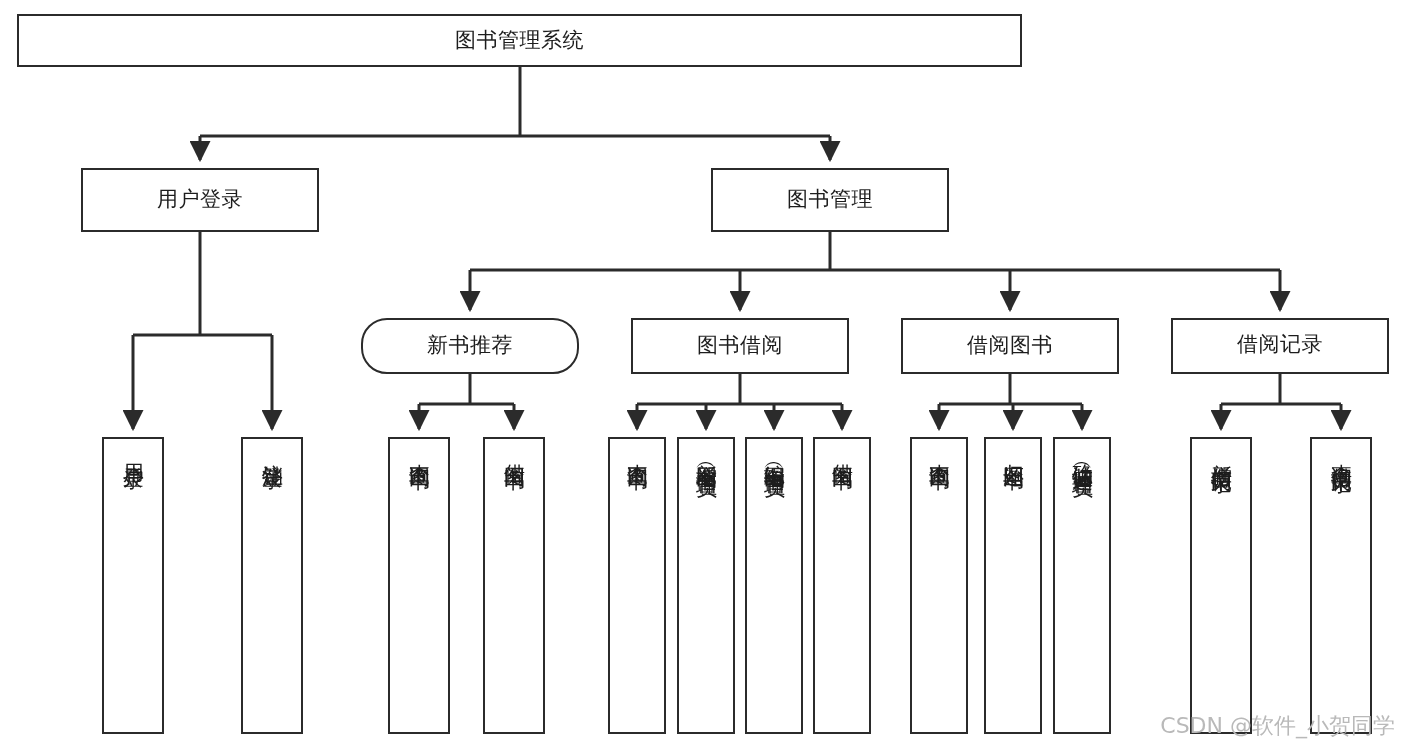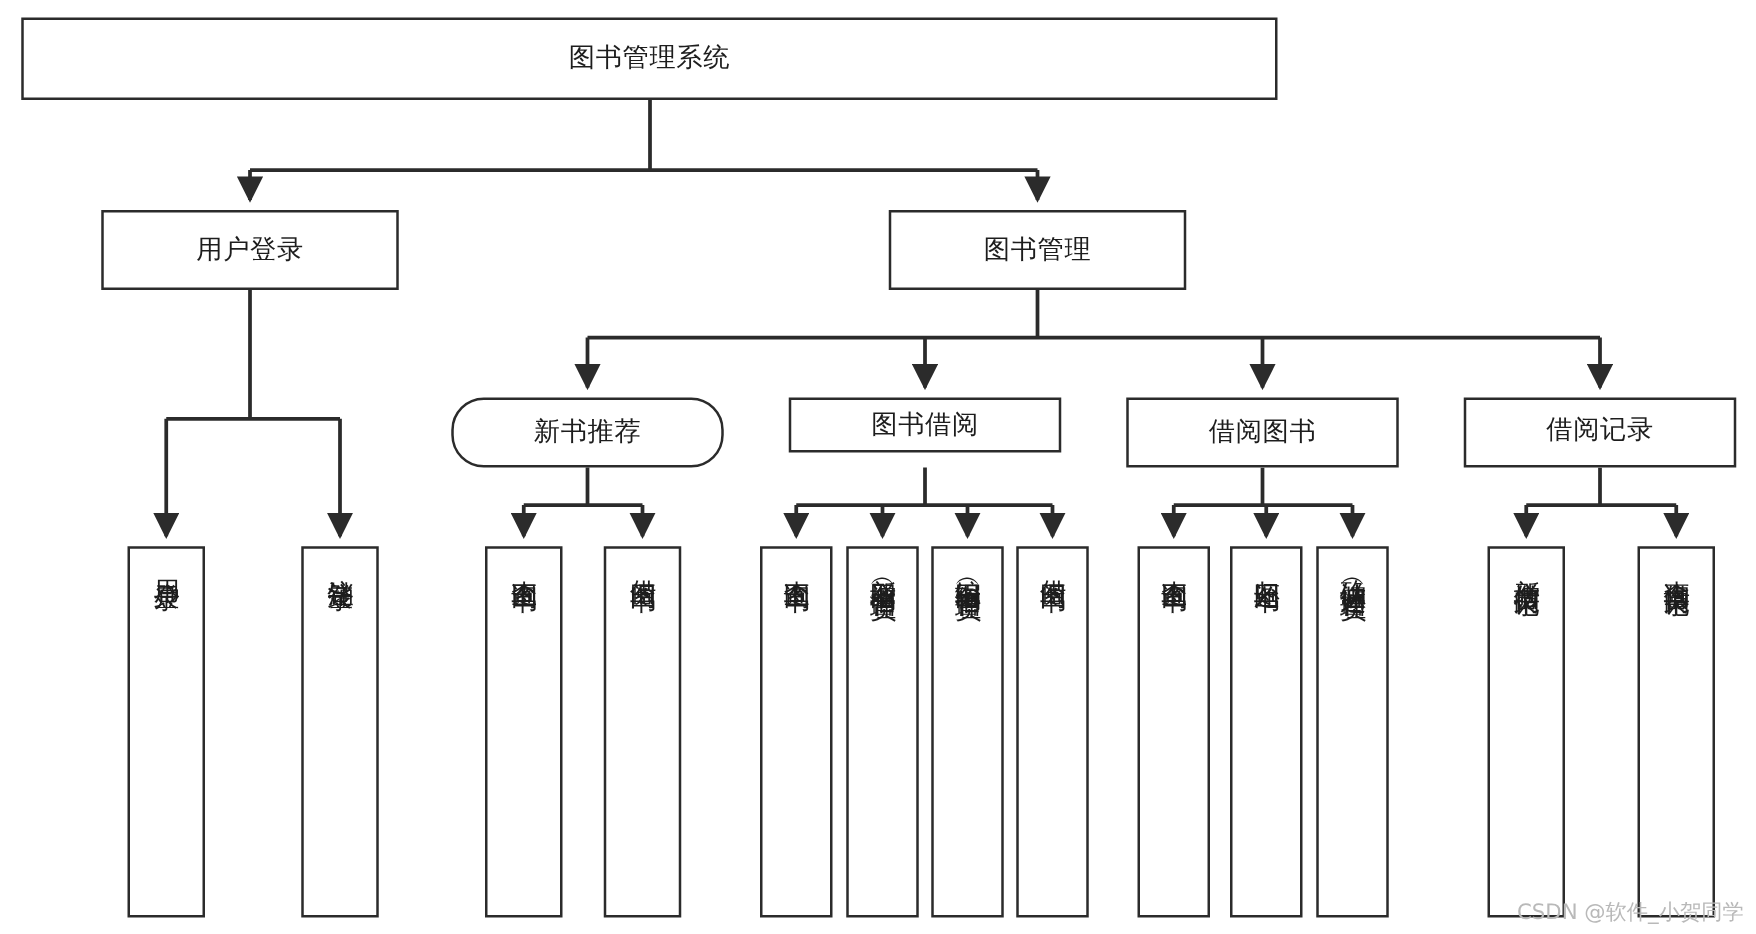--- a/index.html
+++ b/index.html
@@ -57,21 +57,21 @@
     text-orientation: upright;
     font-size: 21px;
     line-height: 1.0;
     letter-spacing: 2px;
     white-space: nowrap;
   }
   #watermark {
     position: absolute;
     right: 10px;
     bottom: 6px;
-    font-size: 17px;
+    font-size: 22px;
     color: #b9b9b9;
     z-index: 5;
     white-space: nowrap;
     pointer-events: none;
   }
 </style>
 </head>
 <body>
 
 <div id="diagram-root">
@@ -119,35 +119,35 @@
       <path d="M 1013 404 L 1013 429" marker-end="url(#arrow)"></path>
       <path d="M 1082 404 L 1082 429" marker-end="url(#arrow)"></path>
 
       <path d="M 1280 374 L 1280 404"></path>
       <path d="M 1221 404 L 1341 404"></path>
       <path d="M 1221 404 L 1221 429" marker-end="url(#arrow)"></path>
       <path d="M 1341 404 L 1341 429" marker-end="url(#arrow)"></path>
     </g>
   </svg>
 
-  <div class="node horiz" id="node-root" style="left: 17px; top: 14px; width: 1005px; height: 66px;">
+  <div class="node horiz" id="node-root" style="left: 17px; top: 14px; width: 1005px; height: 53px;">
     <span class="node-label">图书管理系统</span>
   </div>
 
   <div class="node horiz" id="node-l1-0" style="left: 81px; top: 168px; width: 238px; height: 64px;">
     <span class="node-label">用户登录</span>
   </div>
   <div class="node horiz" id="node-l1-1" style="left: 711px; top: 168px; width: 238px; height: 64px;">
     <span class="node-label">图书管理</span>
   </div>
 
   <div class="node horiz" id="node-l2-0" style="left: 361px; top: 318px; width: 218px; height: 56px; border-radius: 26px;">
     <span class="node-label">新书推荐</span>
   </div>
-  <div class="node horiz" id="node-l2-1" style="left: 631px; top: 318px; width: 218px; height: 44px;">
+  <div class="node horiz" id="node-l2-1" style="left: 631px; top: 318px; width: 218px; height: 56px;">
     <span class="node-label">图书借阅</span>
   </div>
   <div class="node horiz" id="node-l2-2" style="left: 901px; top: 318px; width: 218px; height: 56px;">
     <span class="node-label">借阅图书</span>
   </div>
   <div class="node horiz" id="node-l2-3" style="left: 1171px; top: 318px; width: 218px; height: 56px; font-family: Liberation Mono, monospace;">
     <span class="node-label">借阅记录</span>
   </div>
 
   <div class="node vert" id="node-leaf-0" style="left: 102px; top: 437px; width: 62px; height: 297px;">

